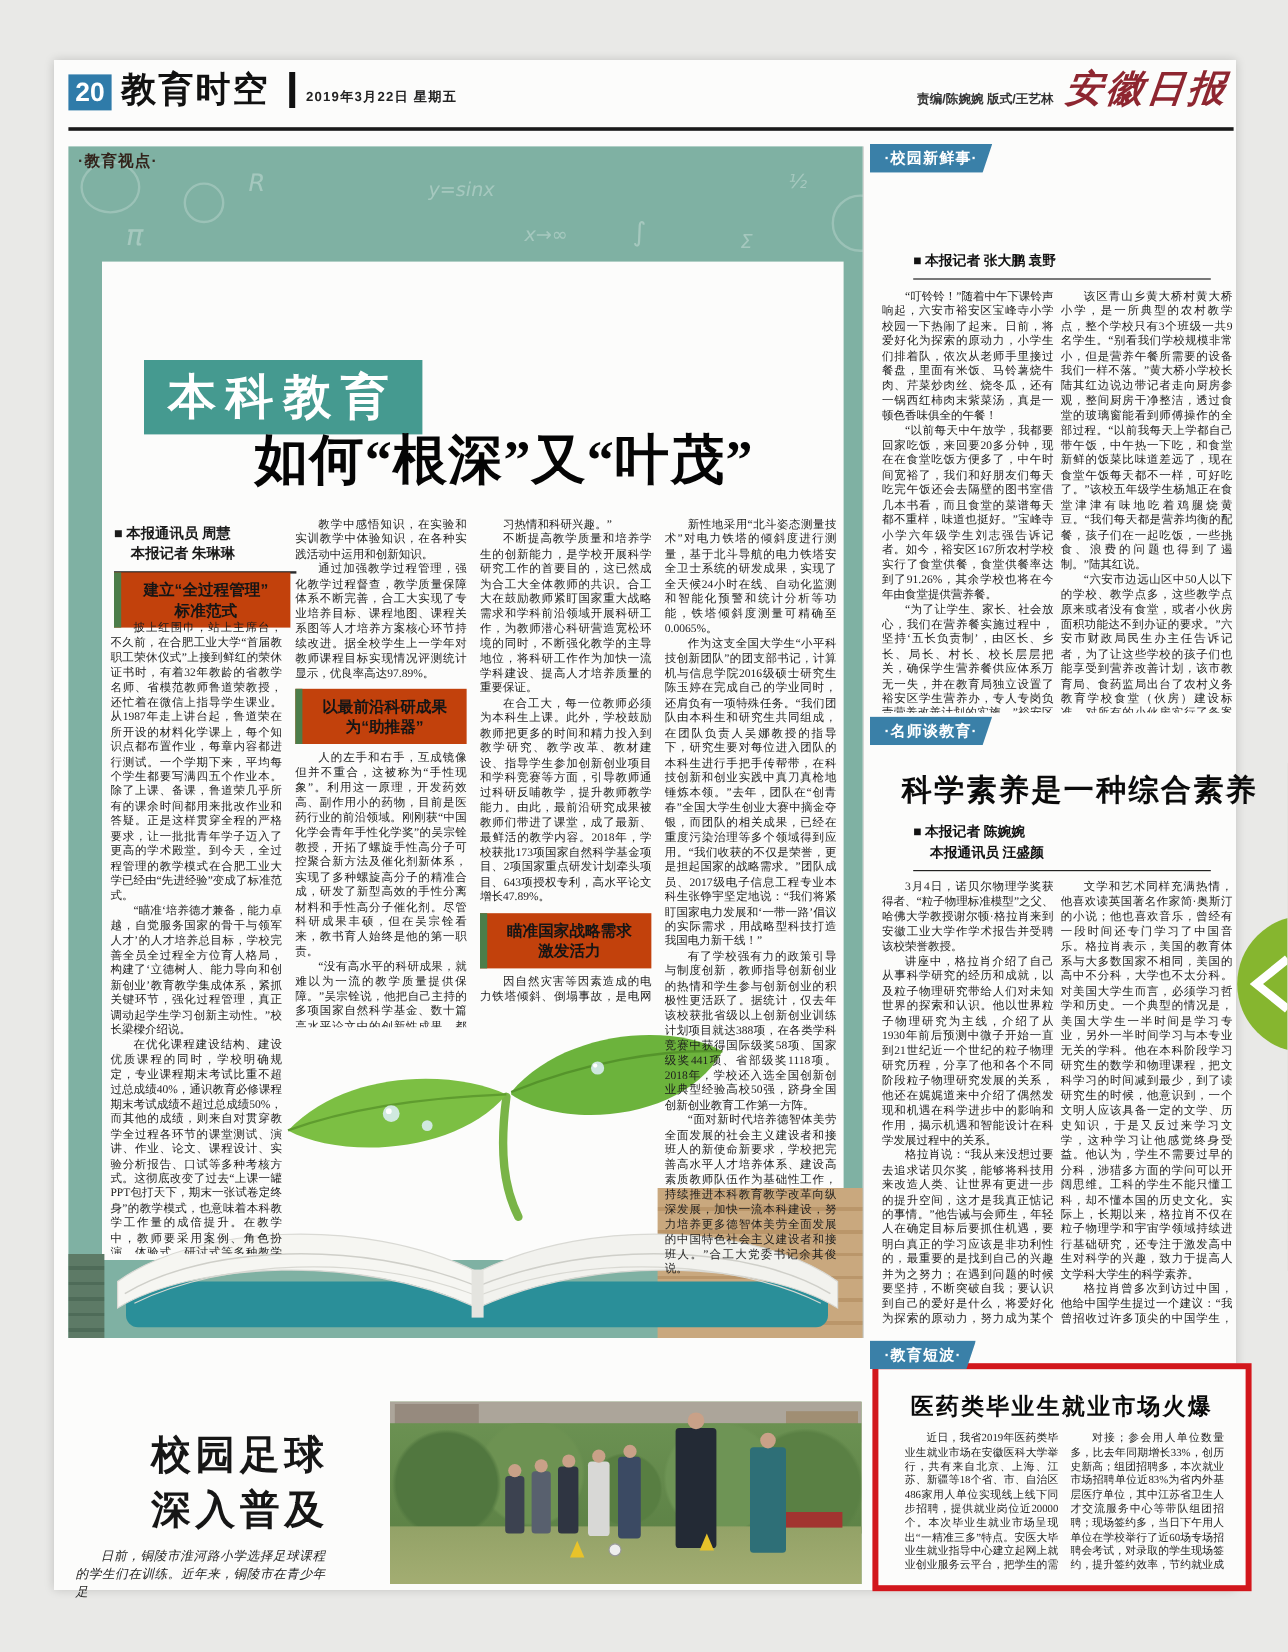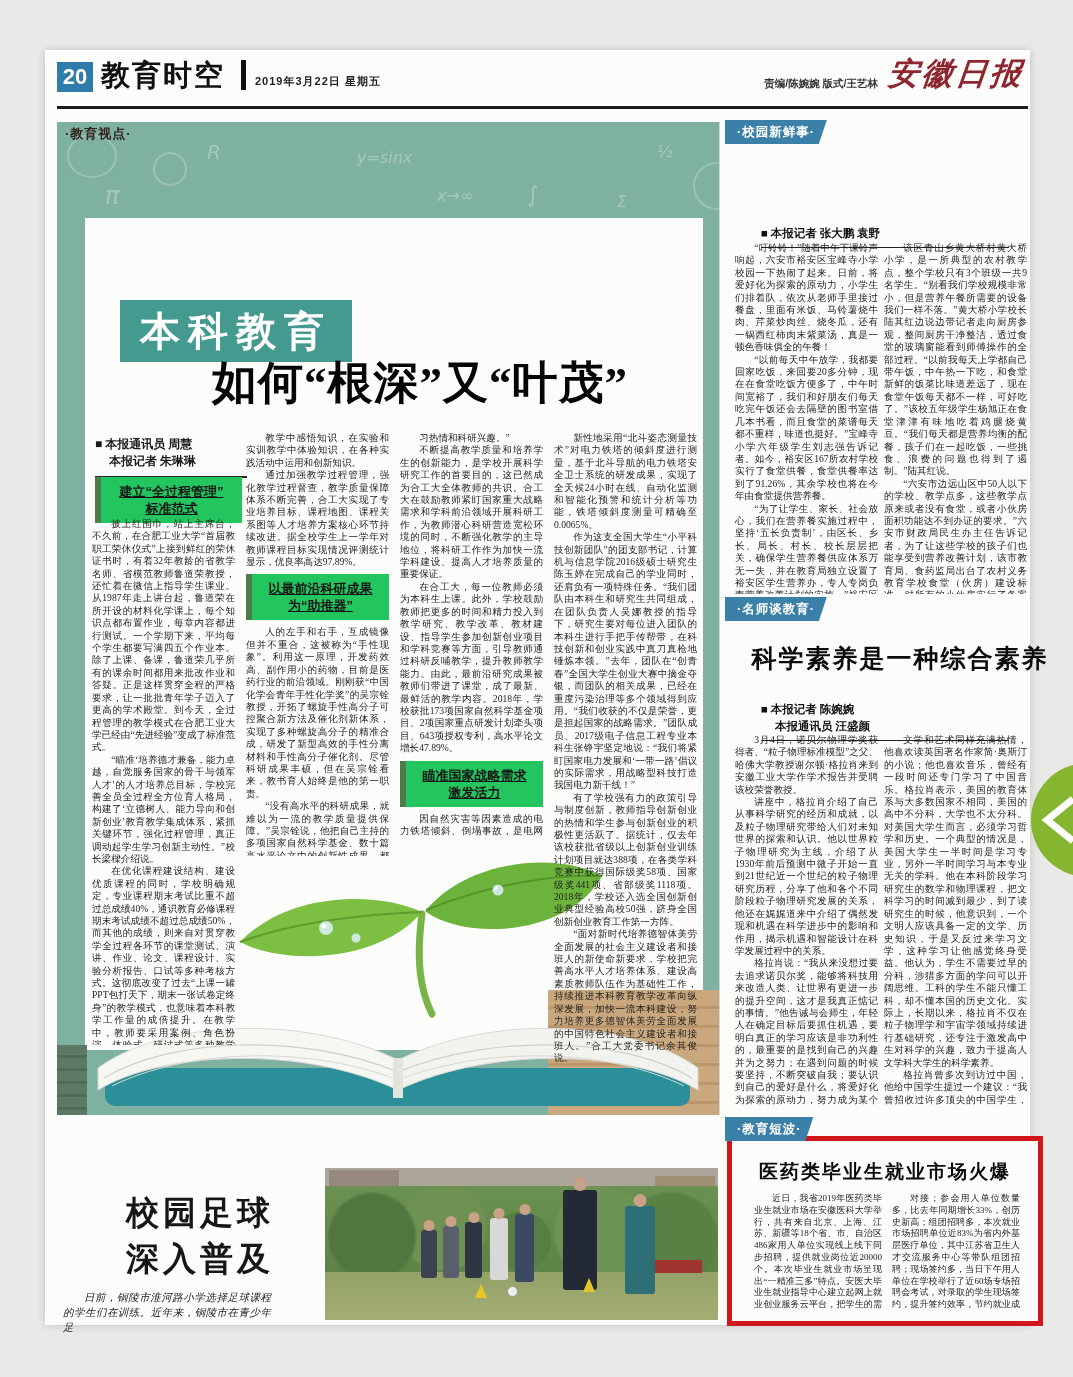--- a/index.html
+++ b/index.html
@@ -28,22 +28,22 @@
 
   .card{left:40px;top:168px;width:618px;height:832px;background:#fcfcfb;}
   .intro{left:155px;top:174px;width:452px;font:bold 13.5px/19.5px "Liberation Serif",serif;
          text-align:justify;text-indent:2em;color:#111;}
   .badge{left:75px;top:250px;background:#459a90;color:#fff;padding:8px 20px;
          font:bold 40px/46px "Liberation Sans",sans-serif;letter-spacing:8px;}
   .big-title{left:120px;top:308px;width:510px;text-align:center;color:#050505;
              font:900 45px/50px "Liberation Serif",serif;letter-spacing:1px;}
   .byline-block{left:50px;top:386px;width:152px;font:bold 12px/17px "Liberation Serif",serif;
                 border-bottom:2px solid #2a2a2a;padding-bottom:6px;}
-  .subhead{background:#22c55e;border-left:6px solid #4c7d49;text-align:center;
-           font:bold 13px/17px "Liberation Sans",sans-serif;color:#151515;padding:6px 2px;text-decoration:underline;}
+  .subhead{background:#c2410c;border-left:6px solid #4c7d49;text-align:center;
+           font:bold 13px/17px "Liberation Sans",sans-serif;color:#151515;padding:6px 2px;}
   .sh1{left:50px;top:427px;width:137px;}
   .sh-inline{margin:6px 0;}
   .bodycol{font:9.6px/12.4px "Liberation Serif",serif;color:#1d1d1d;text-align:justify;overflow:hidden;}
   .para{margin:0;text-indent:2em;text-align:justify;}
   .col1{left:47px;top:468px;width:143px;height:527px;}
   .col2{left:201px;top:382px;width:143px;height:424px;}
   .col3{left:355px;top:382px;width:143px;height:404px;}
   .col4{left:509px;top:382px;width:143px;height:632px;}
 
   
@@ -86,21 +86,21 @@
   .ribbon:after{content:"";position:absolute;right:-16px;top:0;width:9px;height:100%;
           background:#3a80a8;transform:skewX(-22deg);}
   .r1{left:680px;top:70px;}
   .r2{left:680px;top:547px;}
   .r3{left:680px;top:1067px;z-index:6;}
   .art-title{position:absolute;text-align:center;color:#0b0b0b;font-weight:bold;
              font-family:"Liberation Serif",serif;}
   .t1{left:688px;top:118px;width:334px;font-size:25px;letter-spacing:3px;}
   .t2{left:688px;top:592px;width:334px;font-size:25px;letter-spacing:2px;}
   .byline2{position:absolute;font:bold 11.5px/17px "Liberation Serif",serif;color:#111;
-           border-bottom:1.5px solid #222;padding-bottom:5px;margin-top:15px;}
+           border-bottom:1.5px solid #222;padding-bottom:5px;}
   .b1{left:716px;top:160px;width:248px;}
   .b2{left:716px;top:636px;width:248px;}
   .rcol{position:absolute;}
   .a1A{left:690px;top:192px;width:143px;height:352px;}
   .a1B{left:839px;top:192px;width:143px;height:352px;}
   .a2A{left:690px;top:684px;width:143px;height:372px;}
   .a2B{left:839px;top:684px;width:143px;height:372px;}
 
   
   .redbox{left:682px;top:1086px;width:306px;height:180px;border:5px solid #d2171c;background:#fcfcfb;z-index:5;}

